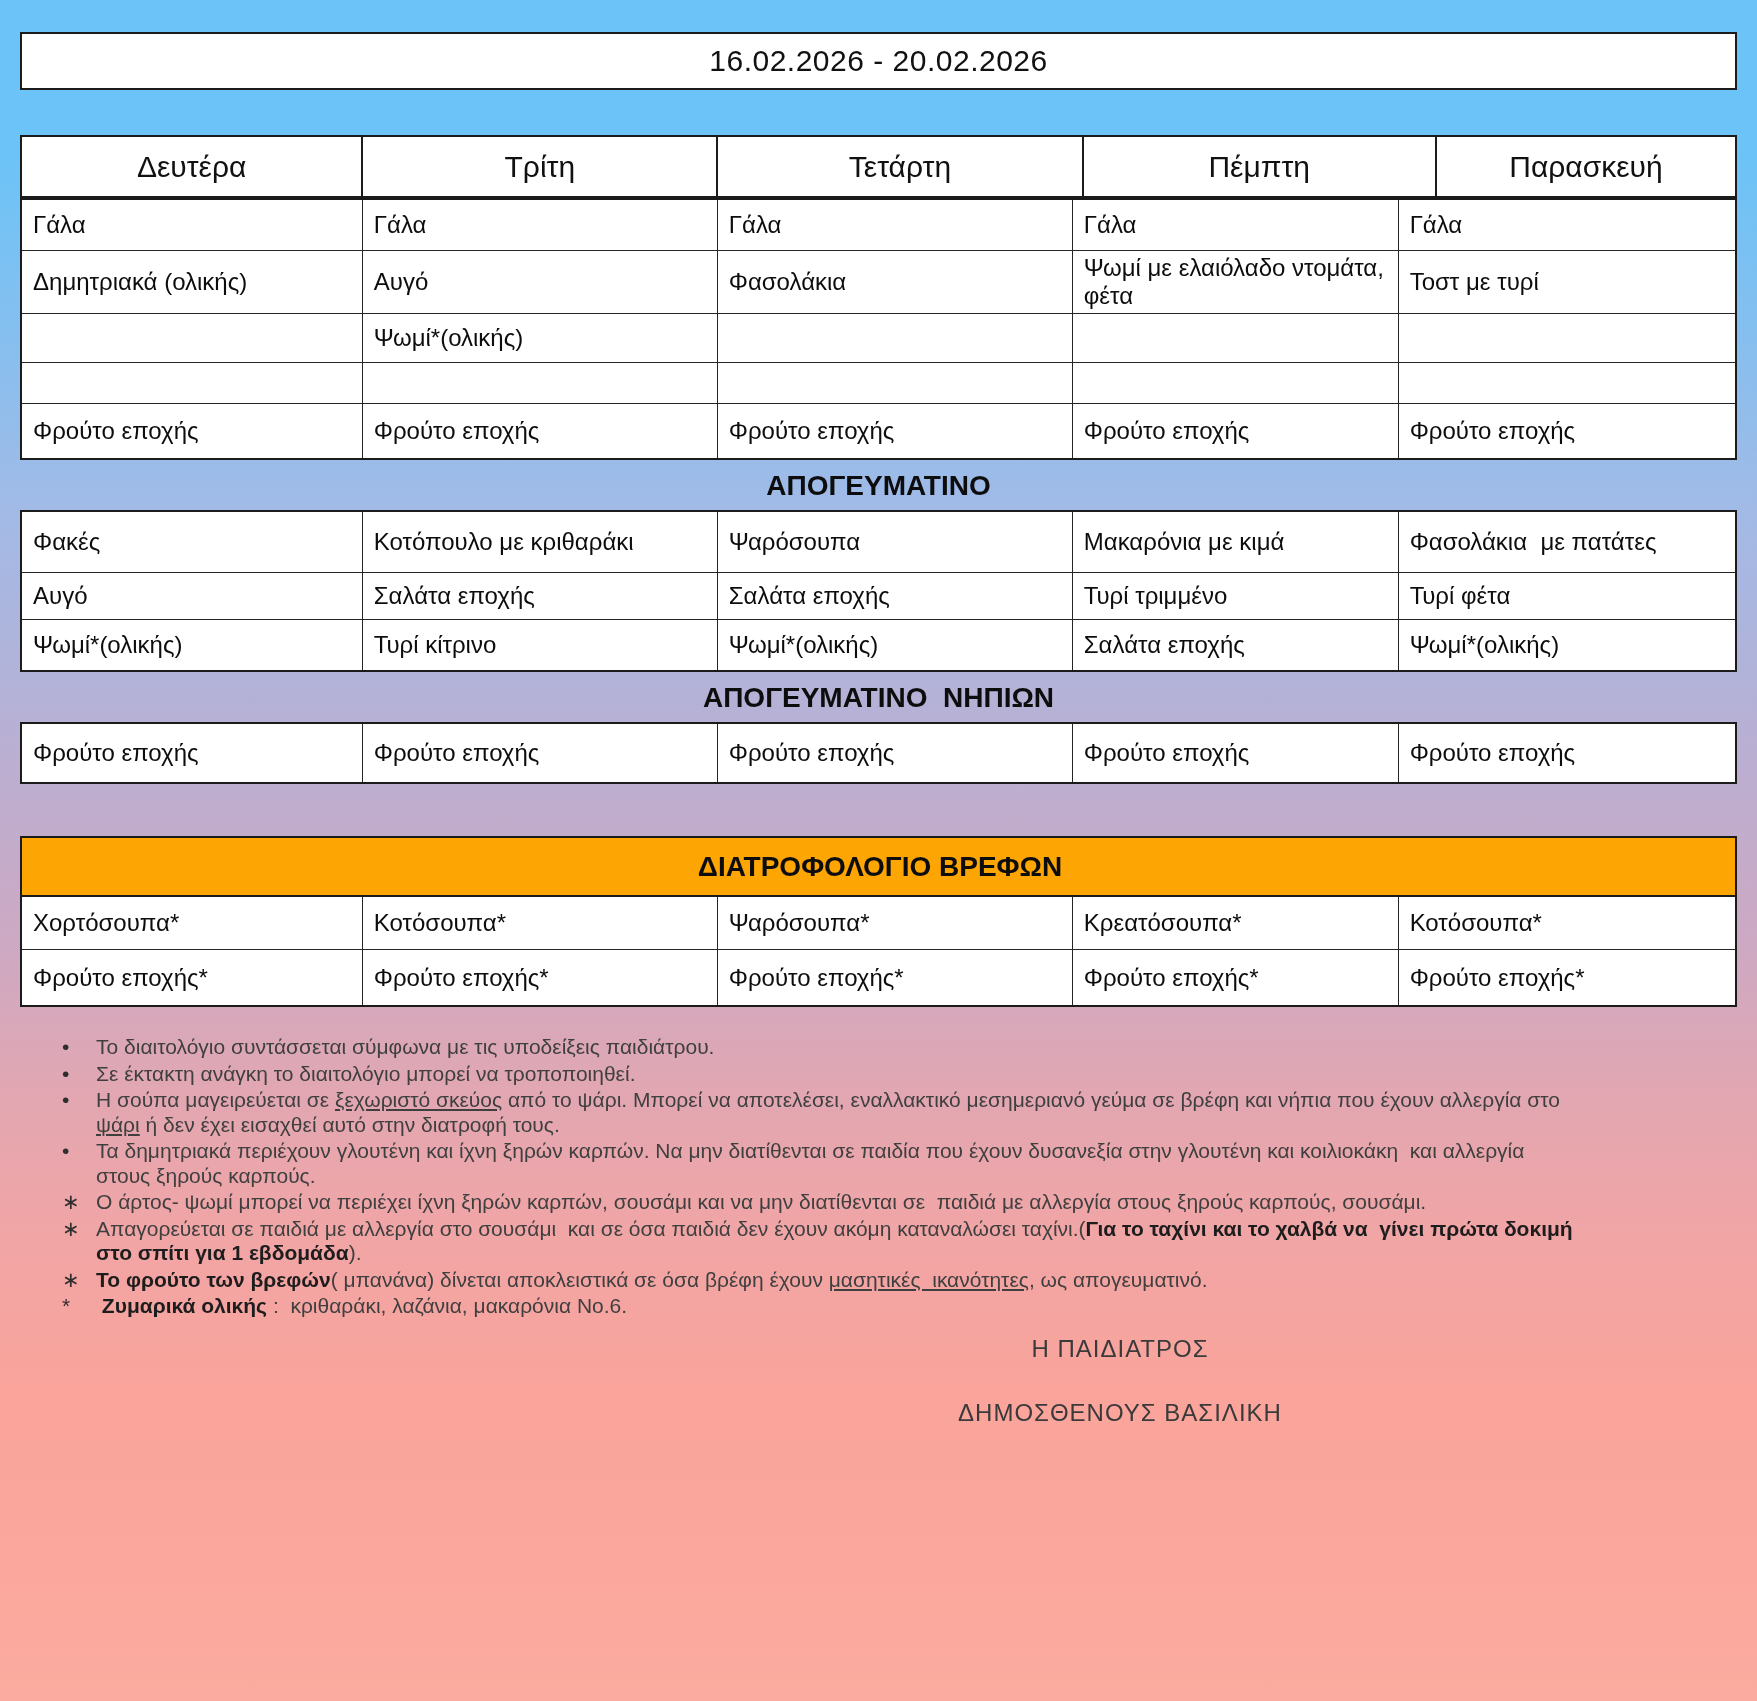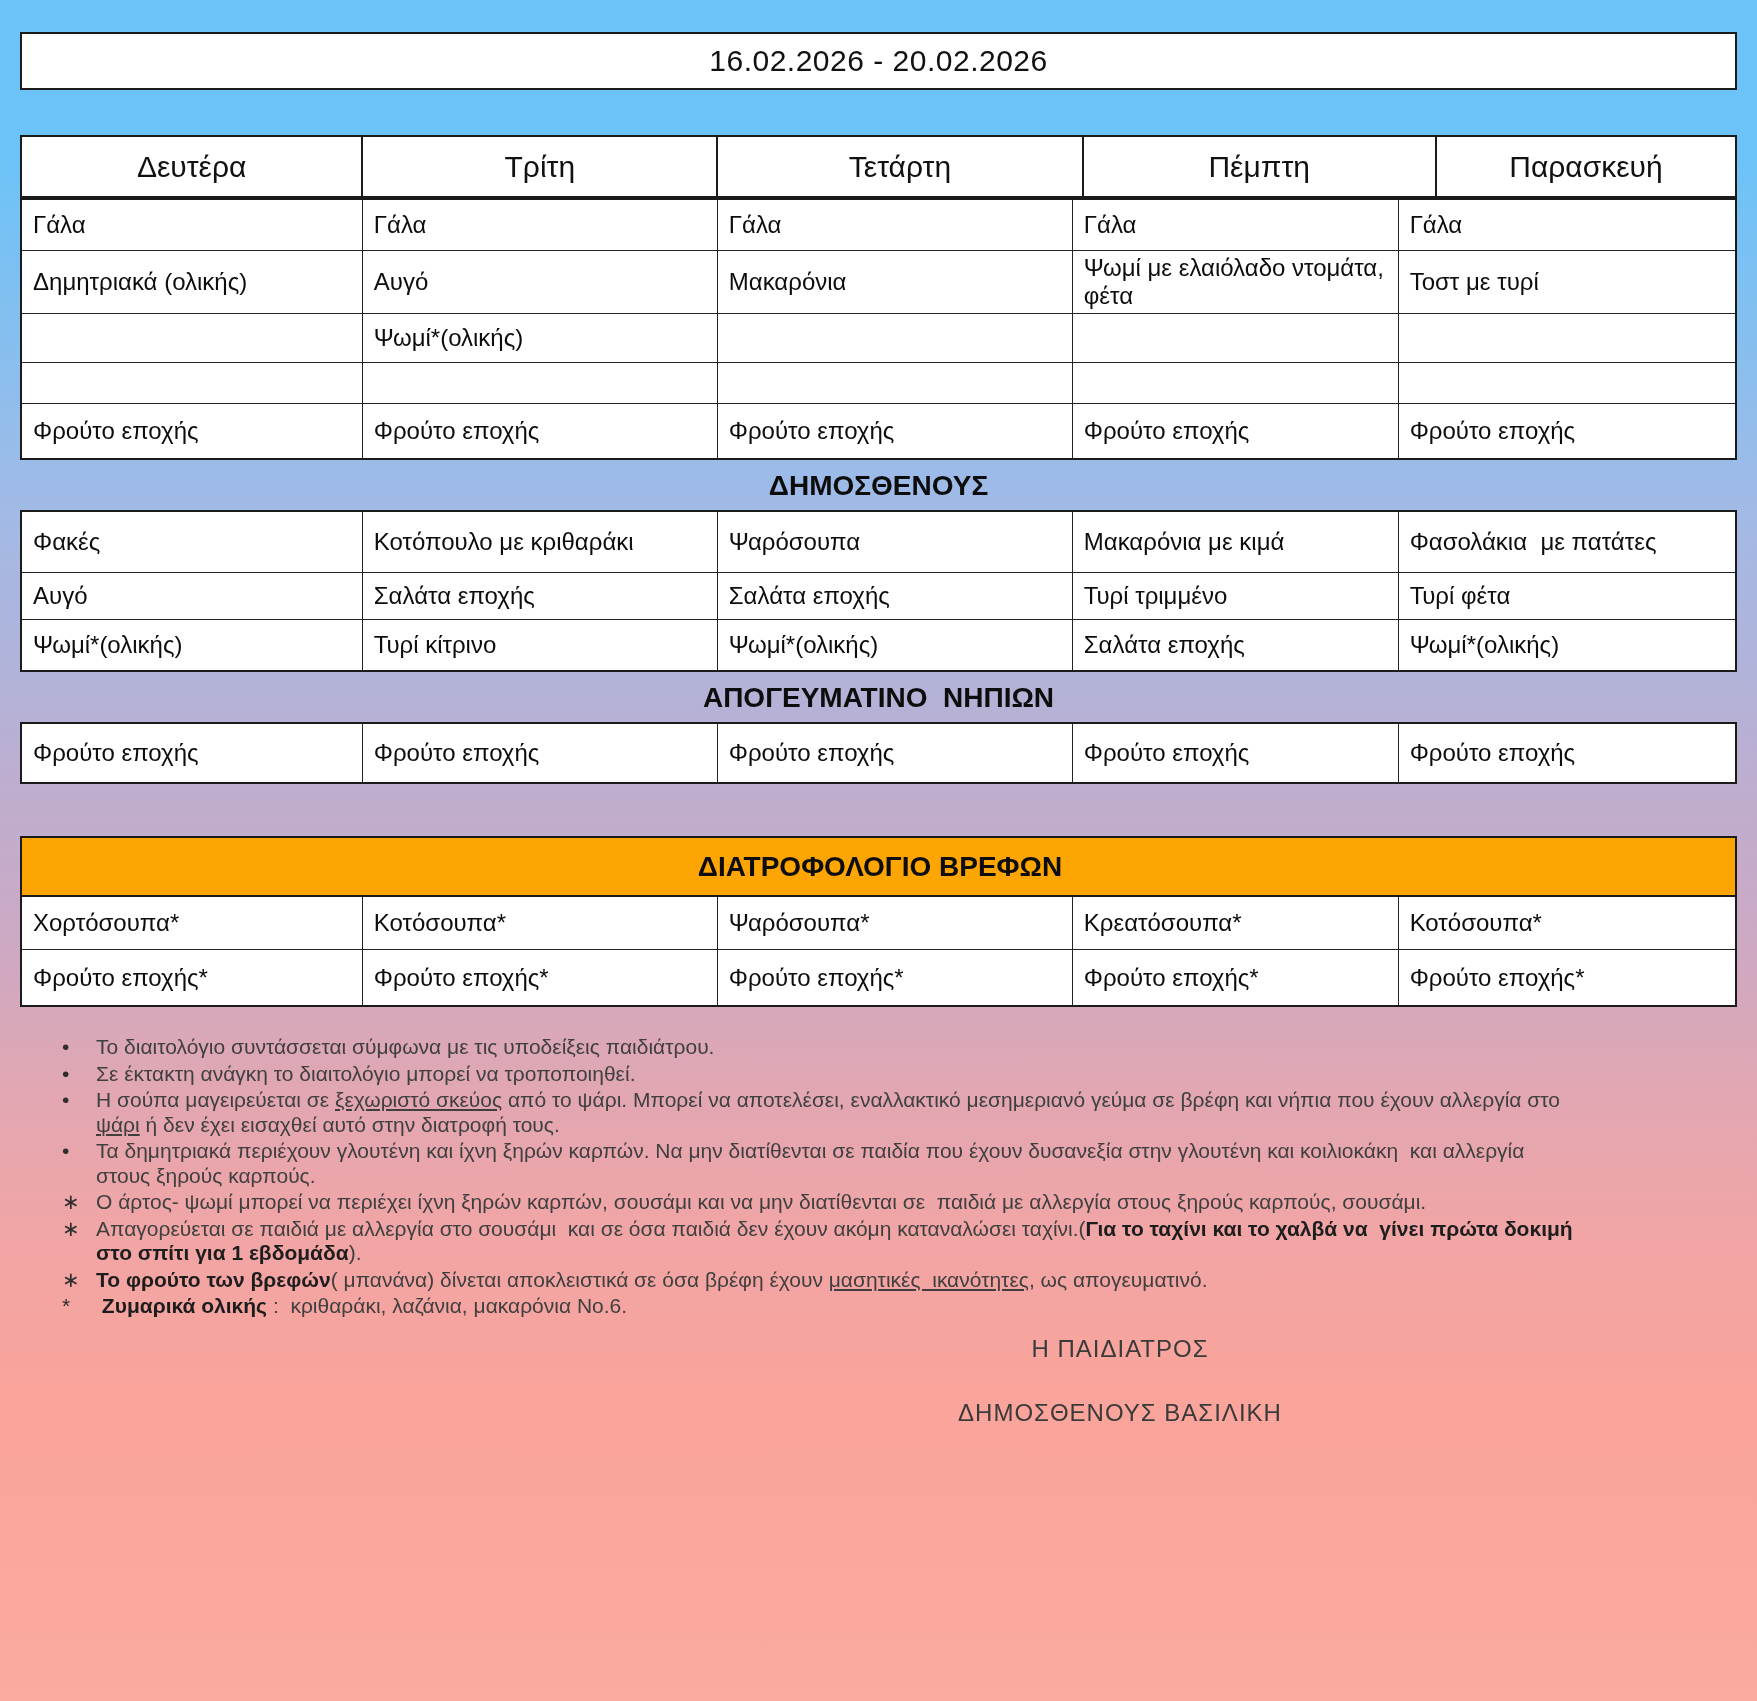--- a/index.html
+++ b/index.html
@@ -113,21 +113,21 @@
           <tr>
             <td>Γάλα</td>
             <td>Γάλα</td>
             <td>Γάλα</td>
             <td>Γάλα</td>
             <td>Γάλα</td>
           </tr>
           <tr>
             <td>Δημητριακά (ολικής)</td>
             <td>Αυγό</td>
-            <td>Μακαρόνια</td>
+            <td>Φασολάκια</td>
             <td>Ψωμί με ελαιόλαδο ντομάτα, φέτα</td>
             <td>Τοστ με τυρί</td>
           </tr>
           <tr>
             <td></td>
             <td>Ψωμί*(ολικής)</td>
             <td></td>
             <td></td>
             <td></td>
           </tr>
@@ -140,21 +140,21 @@
           </tr>
           <tr>
             <td>Φρούτο εποχής</td>
             <td>Φρούτο εποχής</td>
             <td>Φρούτο εποχής</td>
             <td>Φρούτο εποχής</td>
             <td>Φρούτο εποχής</td>
           </tr>
         </tbody>
       </table>
-      <div class="section-title">ΔΗΜΟΣΘΕΝΟΥΣ</div>
+      <div class="section-title">ΑΠΟΓΕΥΜΑΤΙΝΟ</div>
       <table class="menu-table sec-lunch">
         <colgroup>
           <col style="width: 19.9%;">
           <col style="width: 20.7%;">
           <col style="width: 20.7%;">
           <col style="width: 19%;">
           <col style="width: 19.7%;">
         </colgroup>
         <tbody>
           <tr>

